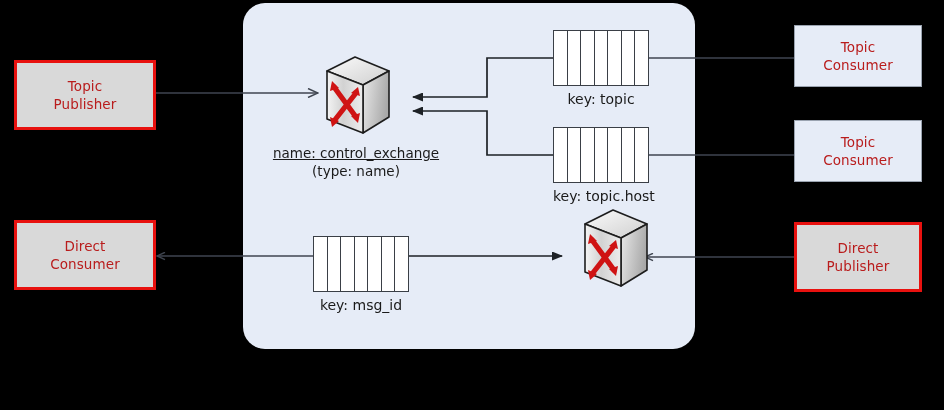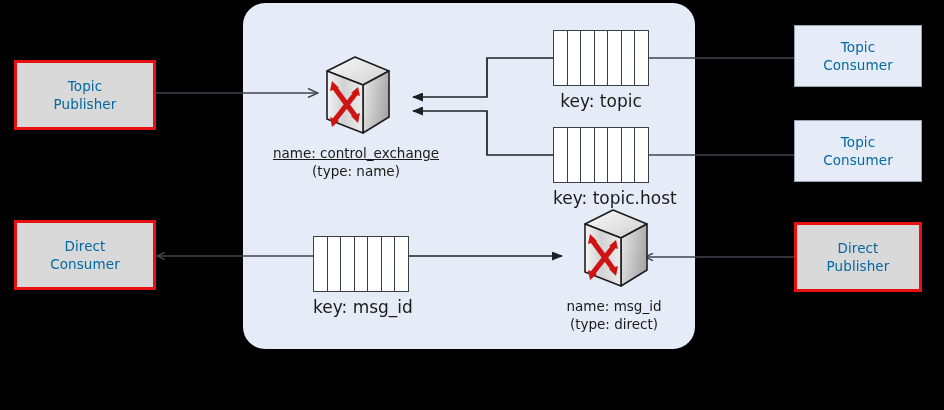--- a/index.html
+++ b/index.html
@@ -32,21 +32,21 @@
   .endpoint {
     position: absolute;
     box-sizing: border-box;
     display: flex;
     flex-direction: column;
     align-items: center;
     justify-content: center;
     text-align: center;
     font-size: 13.5px;
     line-height: 1.35;
-    color: #0369a1;
+    color: #b91c1c;
     letter-spacing: .1px;
   }
   .endpoint.red {
     background: #d9d9d9;
     border: 3px solid #e8110f;
   }
   .endpoint.plain {
     background: #e6ecf7;
     border: 1px solid #9aa3b0;
   }
@@ -68,21 +68,21 @@
   }
   .queue-box .cell {
     flex: 1 1 0;
     border-right: 1.4px solid #3a3f46;
     box-sizing: border-box;
   }
   .queue-box .cell:last-child { border-right: none; }
   .queue-label {
     margin-top: 5px;
     text-align: center;
-    font-size: 17px;
+    font-size: 14px;
     color: #1a1a1a;
     white-space: nowrap;
   }
 
   #queue-topic      { left: 553px; top: 30px; }
   #queue-topic-host { left: 553px; top: 127px; }
   #queue-msg-id     { left: 313px; top: 236px; }
 
   
   .exchange-group { position: absolute; }
@@ -277,19 +277,15 @@
           <path d="M39,38 L17,66"></path>
         </g>
         <g fill="#cf1313">
           <path d="M15,26 L22,33 L13,36 z"></path>
           <path d="M41,68 L34,61 L43,58 z"></path>
           <path d="M41,32 L43,41 L34,38 z"></path>
           <path d="M15,72 L13,62 L22,66 z"></path>
         </g>
       </svg>
     </div>
-    <div class="exchange-label">
-      <span style="display:block;">name: msg_id</span>
-      <span style="display:block;">(type: direct)</span>
-    </div>
   </div>
 
 </div>
 
 </body></html>

